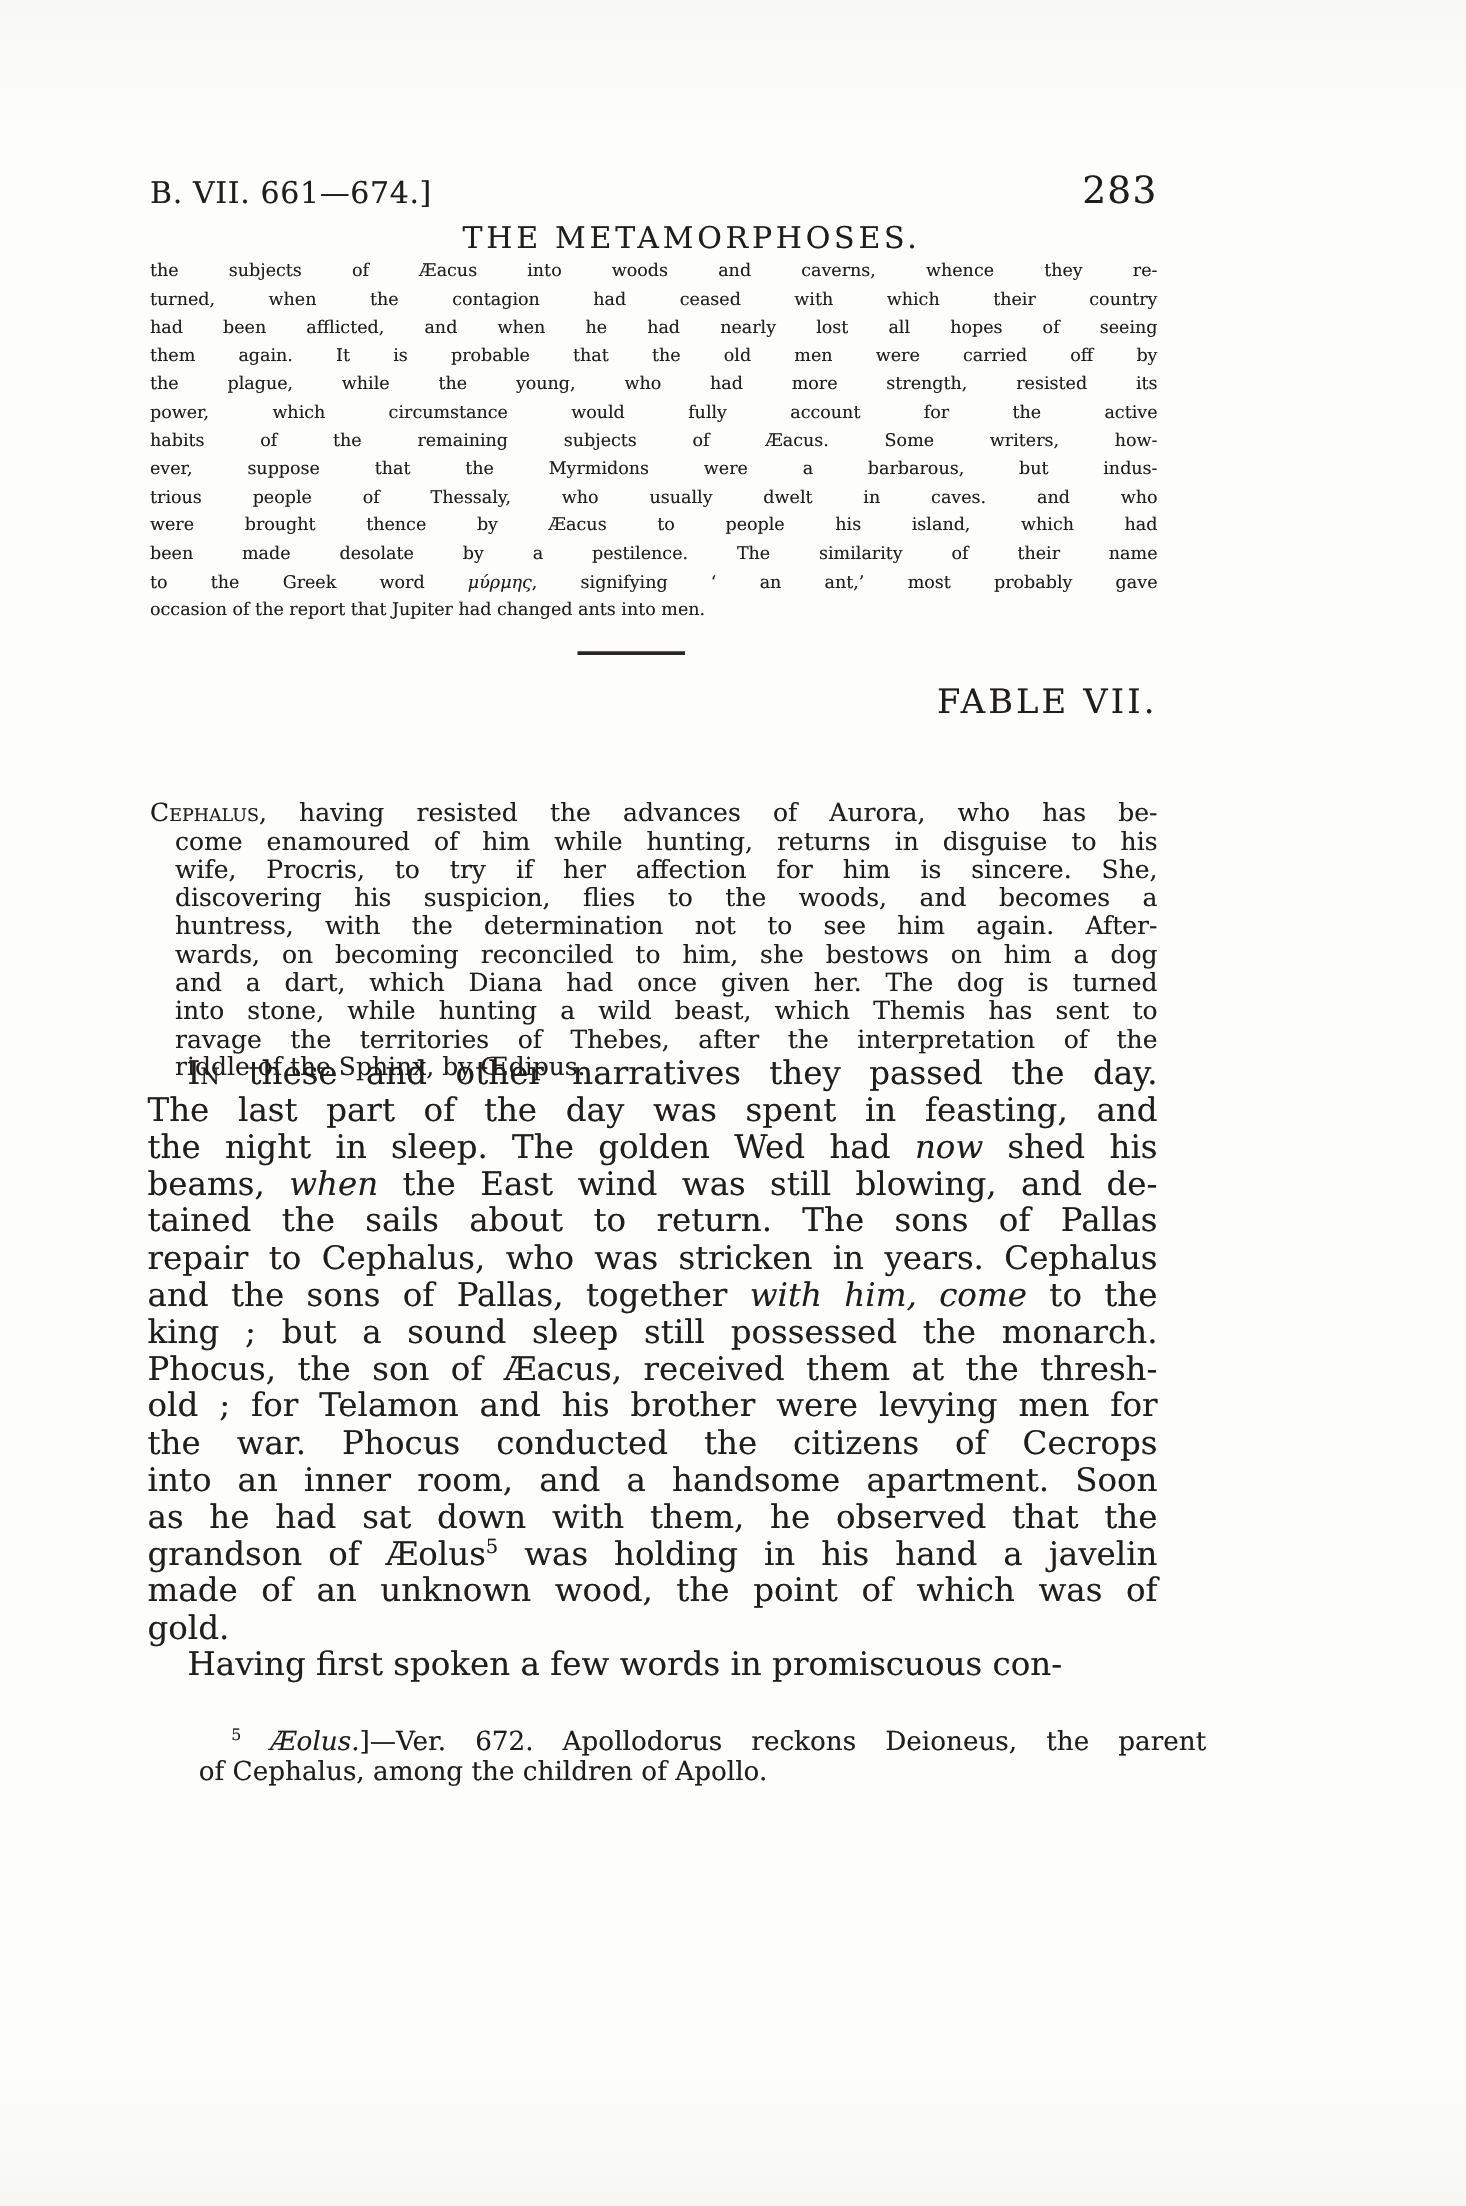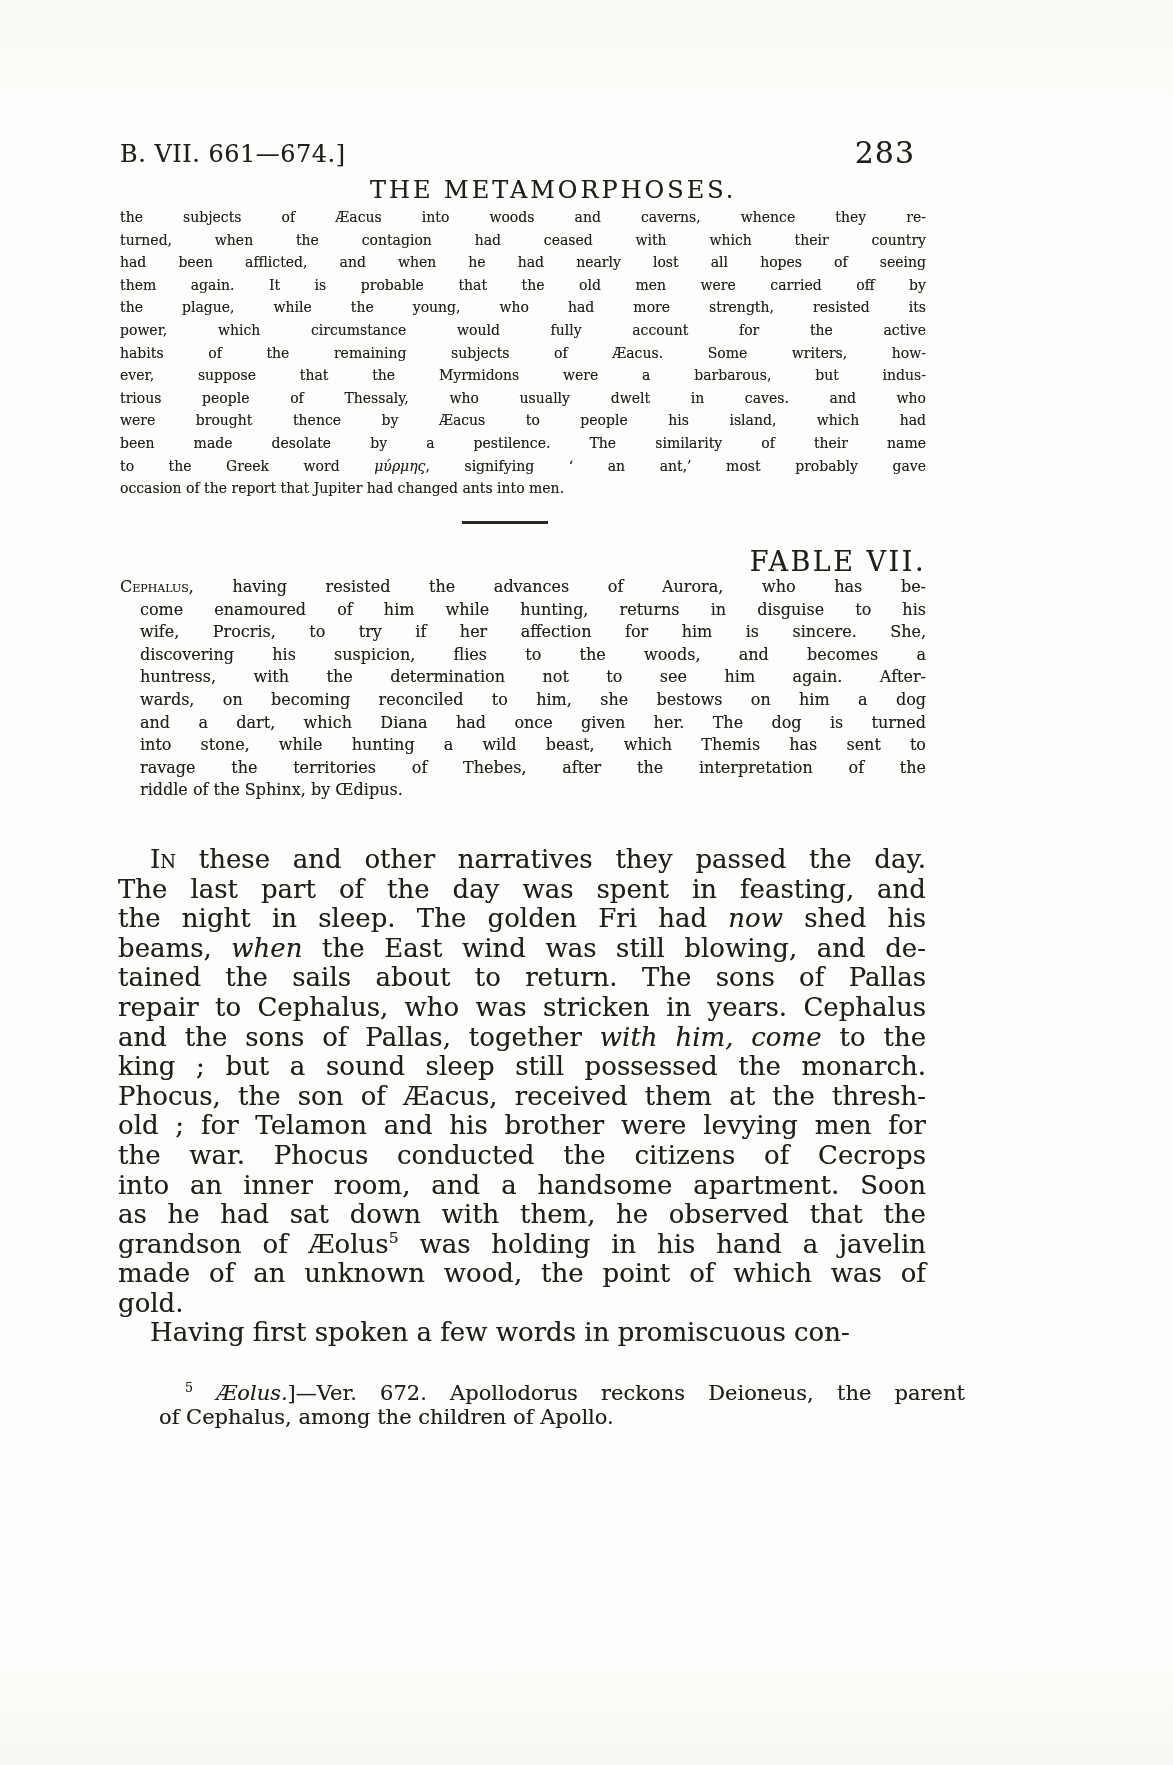--- a/index.html
+++ b/index.html
@@ -10,43 +10,43 @@
     height: 1765px;
     background: linear-gradient(180deg, #f8f8f5 0%, #fdfdfb 6%, #fdfdfb 94%, #f7f7f3 100%);
     color: #201e1a;
     font-family: "DejaVu Serif", serif;
     overflow: hidden;
     text-shadow: 0 0 0.4px rgba(20,18,14,0.45);
   }
   .running-head { position: absolute; left: 120px; top: 138px; width: 806px; height: 36px; }
   .rh-left  { position: absolute; left: 0; top: 2px; font-size: 24px; letter-spacing: 0.5px; white-space: nowrap; }
   .rh-title { position: absolute; left: 250px; top: 2px; font-size: 24px; letter-spacing: 3px; white-space: nowrap; margin-top: 36px; }
-  .rh-page  { position: absolute; right: 11px; top: -3px; font-size: 30px; letter-spacing: 1px; }
+  .rh-page  { position: absolute; right: 0; top: -3px; font-size: 30px; letter-spacing: 1px; }
 
   .tline { text-align: justify; text-align-last: justify; }
   .block .tline:last-child { text-align-last: left; }
   .it  { font-style: italic; }
   .sc  { font-variant: small-caps; }
   .sup { font-size: 0.6em; vertical-align: super; line-height: 0; }
 
   .commentary {
     position: absolute; left: 120px; top: 206px; width: 806px;
     font-size: 14px; line-height: 22.6px;
   }
   .divider {
     position: absolute; left: 462px; top: 521px; width: 86px; height: 0;
     border-top: 3px solid #2a2722;
   }
   .fable-heading {
     position: absolute; left: 120px; top: 546px; width: 806px; margin: 0;
     font-size: 27px; font-weight: normal; text-align: right; letter-spacing: 2.5px;
   }
   .synopsis {
-    position: absolute; left: 120px; top: 576px; width: 806px;
-    font-size: 16px; line-height: 22.6px;
+    position: absolute; left: 120px; top: 639px; width: 806px;
+    font-size: 20px; line-height: 22.6px;
   }
   .synopsis .tline { padding-left: 20px; }
   .synopsis .tline:first-child { padding-left: 0; }
 
   .body-text { font-size: 26px; line-height: 29.6px; }
   .body-1 { position: absolute; left: 118px; top: 845px; width: 808px; }
   .body-2 { position: absolute; left: 118px; top: 1318px; width: 808px; }
   .indent-first .tline:first-child { padding-left: 32px; }
 
   .footnote {
@@ -95,21 +95,21 @@
       <div class="tline"><span>wards, on becoming reconciled to him, she bestows on him a dog</span></div>
       <div class="tline"><span>and a dart, which Diana had once given her.  The dog is turned</span></div>
       <div class="tline"><span>into stone, while hunting a wild beast, which Themis has sent to</span></div>
       <div class="tline"><span>ravage the territories of Thebes, after the interpretation of the</span></div>
       <div class="tline"><span>riddle of the Sphinx, by Œdipus.</span></div>
     </section>
 
   <section class="body-text body-1 block indent-first">
       <div class="tline"><span class="sc">In</span><span> these and other narratives they passed the day.</span></div>
       <div class="tline"><span>The last part of the day was spent in feasting, and</span></div>
-      <div class="tline"><span>the night in sleep.  The golden Fri had </span><span class="it">now</span><span> shed his</span></div>
+      <div class="tline"><span>the night in sleep.  The golden Wed had </span><span class="it">now</span><span> shed his</span></div>
       <div class="tline"><span>beams, </span><span class="it">when</span><span> the East wind was still blowing, and de-</span></div>
       <div class="tline"><span>tained the sails about to return.  The sons of Pallas</span></div>
       <div class="tline"><span>repair to Cephalus, who was stricken in years.  Cephalus</span></div>
       <div class="tline"><span>and the sons of Pallas, together </span><span class="it">with him, come</span><span> to the</span></div>
       <div class="tline"><span>king ; but a sound sleep still possessed the monarch.</span></div>
       <div class="tline"><span>Phocus, the son of Æacus, received them at the thresh-</span></div>
       <div class="tline"><span>old ; for Telamon and his brother were levying men for</span></div>
       <div class="tline"><span>the war.  Phocus conducted the citizens of Cecrops</span></div>
       <div class="tline"><span>into an inner room, and a handsome apartment.  Soon</span></div>
       <div class="tline"><span>as he had sat down with them, he observed that the</span></div>

